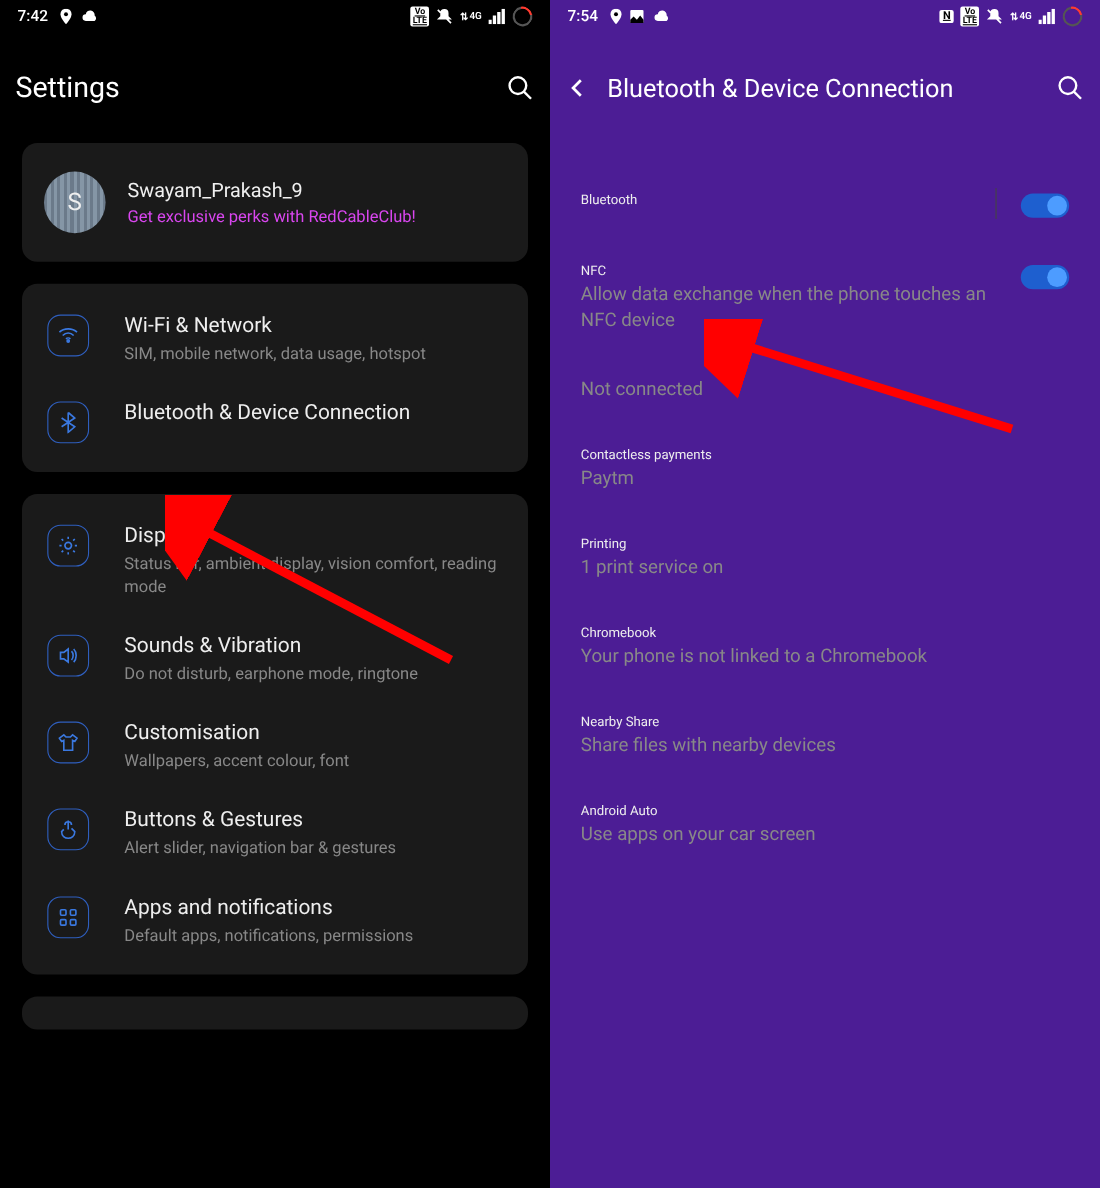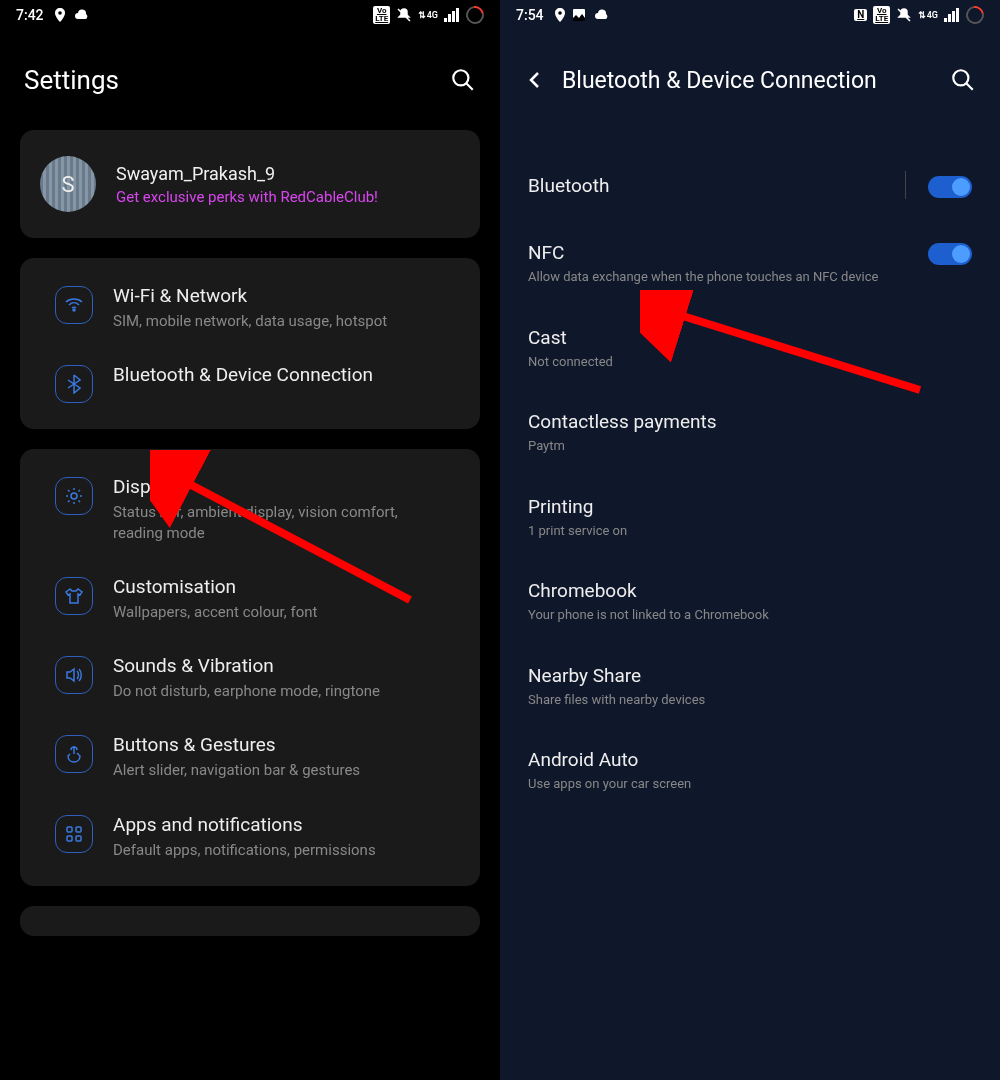--- a/index.html
+++ b/index.html
@@ -12,21 +12,21 @@
   }
   .panel {
     width: 500px;
     height: 1080px;
     display: flex;
     flex-direction: column;
     overflow: hidden;
     position: relative;
   }
   .panel-left { background: #000; }
-  .panel-right { background: #0f172a; }
+  .panel-right { background: #4c1d95; }
   .status-bar {
     height: 30px;
     display: flex;
     align-items: center;
     justify-content: space-between;
     padding: 0 16px;
     color: #fff;
     font-size: 14px;
     font-weight: 500;
     gap: 16px;
@@ -35,21 +35,21 @@
     display: flex;
     align-items: center;
     gap: 6px;
   }
   .time { margin-right: 4px; }
   .icon-svg { display: inline-flex; align-items: center; justify-content: center; }
   .header {
     height: 100px;
     display: flex;
     align-items: center;
-    padding: 0 24px;
+    padding: 0 14px;
     justify-content: space-between;
   }
   .header-title {
     color: #fff;
     font-size: 26px;
     font-weight: 400;
   }
   .header-left { display: flex; align-items: center; gap: 16px; }
   .content {
     flex: 1;
@@ -79,22 +79,22 @@
     color: #eee;
     font-size: 22px;
     font-weight: 400;
     flex-shrink: 0;
   }
   .profile-text .name { color: #f0f0f0; font-size: 18px; margin-bottom: 4px; }
   .profile-text .sub { color: #d946ef; font-size: 15px; }
   .menu-item {
     display: flex;
     align-items: flex-start;
-    padding: 16px 35px;
-    gap: 20px;
+    padding: 16px 23px;
+    gap: 32px;
   }
   .menu-icon {
     width: 38px;
     height: 38px;
     border: 1.5px solid #2f5fbf;
     border-radius: 12px;
     display: flex;
     align-items: center;
     justify-content: center;
     flex-shrink: 0;
@@ -117,22 +117,22 @@
     padding: 24px 28px;
   }
   .setting-row {
     display: flex;
     align-items: flex-start;
     justify-content: space-between;
     padding: 20px 0;
     gap: 12px;
   }
   .setting-text { flex: 1; }
-  .setting-title { color: #eee; font-size: 19px; font-weight: 400; margin-bottom: 4px; }
-  .setting-sub { color: #888; font-size: 13px; line-height: 1.35; }
+  .setting-title { color: #eee; font-size: 12px; font-weight: 400; margin-bottom: 4px; }
+  .setting-sub { color: #888; font-size: 17px; line-height: 1.35; }
   .toggle {
     width: 44px;
     height: 22px;
     border-radius: 11px;
     background: #1e5fcf;
     position: relative;
     flex-shrink: 0;
     margin-top: 2px;
   }
   .toggle.on::after {
@@ -278,37 +278,37 @@
             </svg>
         </div>
         <div class="menu-text">
           <div class="menu-title">Display</div>
           <div class="menu-sub">Status bar, ambient display, vision comfort, reading mode</div>
         </div>
       </div>
       <div class="menu-item">
         <div class="menu-icon">
           <svg width="20" height="18" viewBox="0 0 20 18" stroke-width="1.5">
+              <path d="M3 6v6h3l4 3V3L6 6zM13 5c2 2 2 6 0 8M15 3c3 3 3 9 0 12"></path>
+            </svg>
+        </div>
+        <div class="menu-text">
+          <div class="menu-title">Sounds &amp; Vibration</div>
+          <div class="menu-sub">Do not disturb, earphone mode, ringtone</div>
+        </div>
+      </div>
+      <div class="menu-item">
+        <div class="menu-icon">
+          <svg width="20" height="18" viewBox="0 0 20 18" stroke-width="1.5">
               <path d="M6 2L2 5l2 3 2-1v9h8V7l2 1 2-3-4-3-2 2h-4z"></path>
             </svg>
         </div>
         <div class="menu-text">
           <div class="menu-title">Customisation</div>
           <div class="menu-sub">Wallpapers, accent colour, font</div>
-        </div>
-      </div>
-      <div class="menu-item">
-        <div class="menu-icon">
-          <svg width="20" height="18" viewBox="0 0 20 18" stroke-width="1.5">
-              <path d="M3 6v6h3l4 3V3L6 6zM13 5c2 2 2 6 0 8M15 3c3 3 3 9 0 12"></path>
-            </svg>
-        </div>
-        <div class="menu-text">
-          <div class="menu-title">Sounds &amp; Vibration</div>
-          <div class="menu-sub">Do not disturb, earphone mode, ringtone</div>
         </div>
       </div>
       <div class="menu-item">
         <div class="menu-icon">
           <svg width="18" height="20" viewBox="0 0 18 20" stroke-width="1.5">
               <path d="M9 2v8M6 6c0-2 1-3 3-3s3 1 3 3M5 10l-2 2c0 4 3 6 6 6s6-2 6-6l-3-3"></path>
             </svg>
         </div>
         <div class="menu-text">
           <div class="menu-title">Buttons &amp; Gestures</div>
@@ -419,21 +419,20 @@
     <div class="setting-row">
       <div class="setting-text">
         <div class="setting-title">NFC</div>
         <div class="setting-sub">Allow data exchange when the phone touches an NFC device</div>
       </div>
       <div class="toggle on"></div>
     </div>
 
     <div class="setting-row">
       <div class="setting-text">
-        <div class="setting-title">Cast</div>
         <div class="setting-sub">Not connected</div>
       </div>
     </div>
 
     <div class="setting-row">
       <div class="setting-text">
         <div class="setting-title">Contactless payments</div>
         <div class="setting-sub">Paytm</div>
       </div>
     </div>

